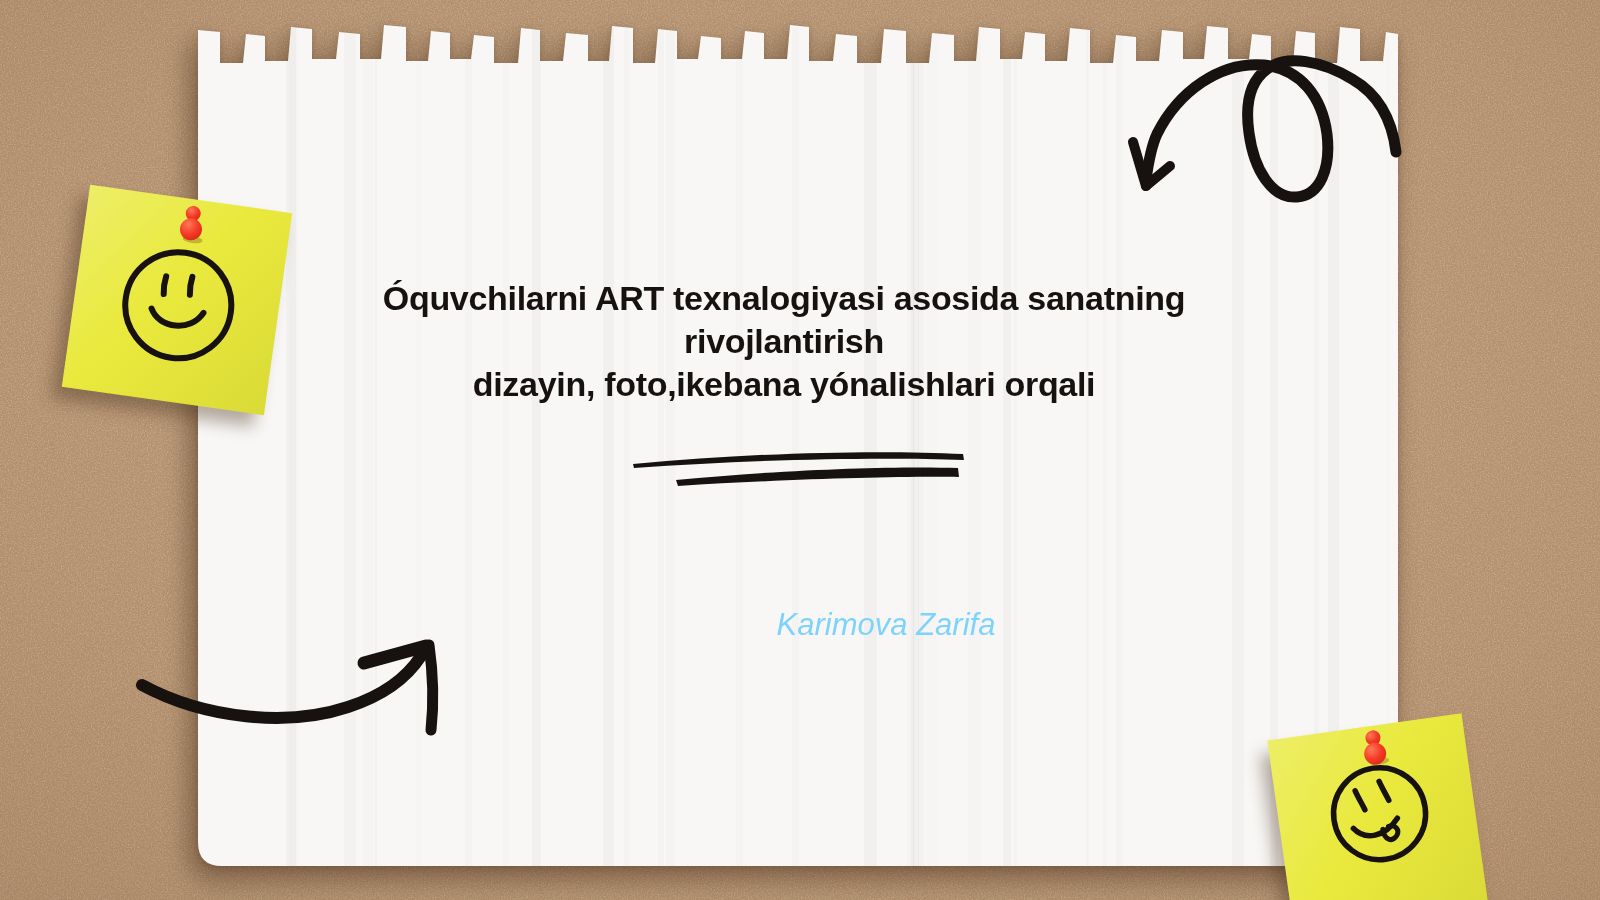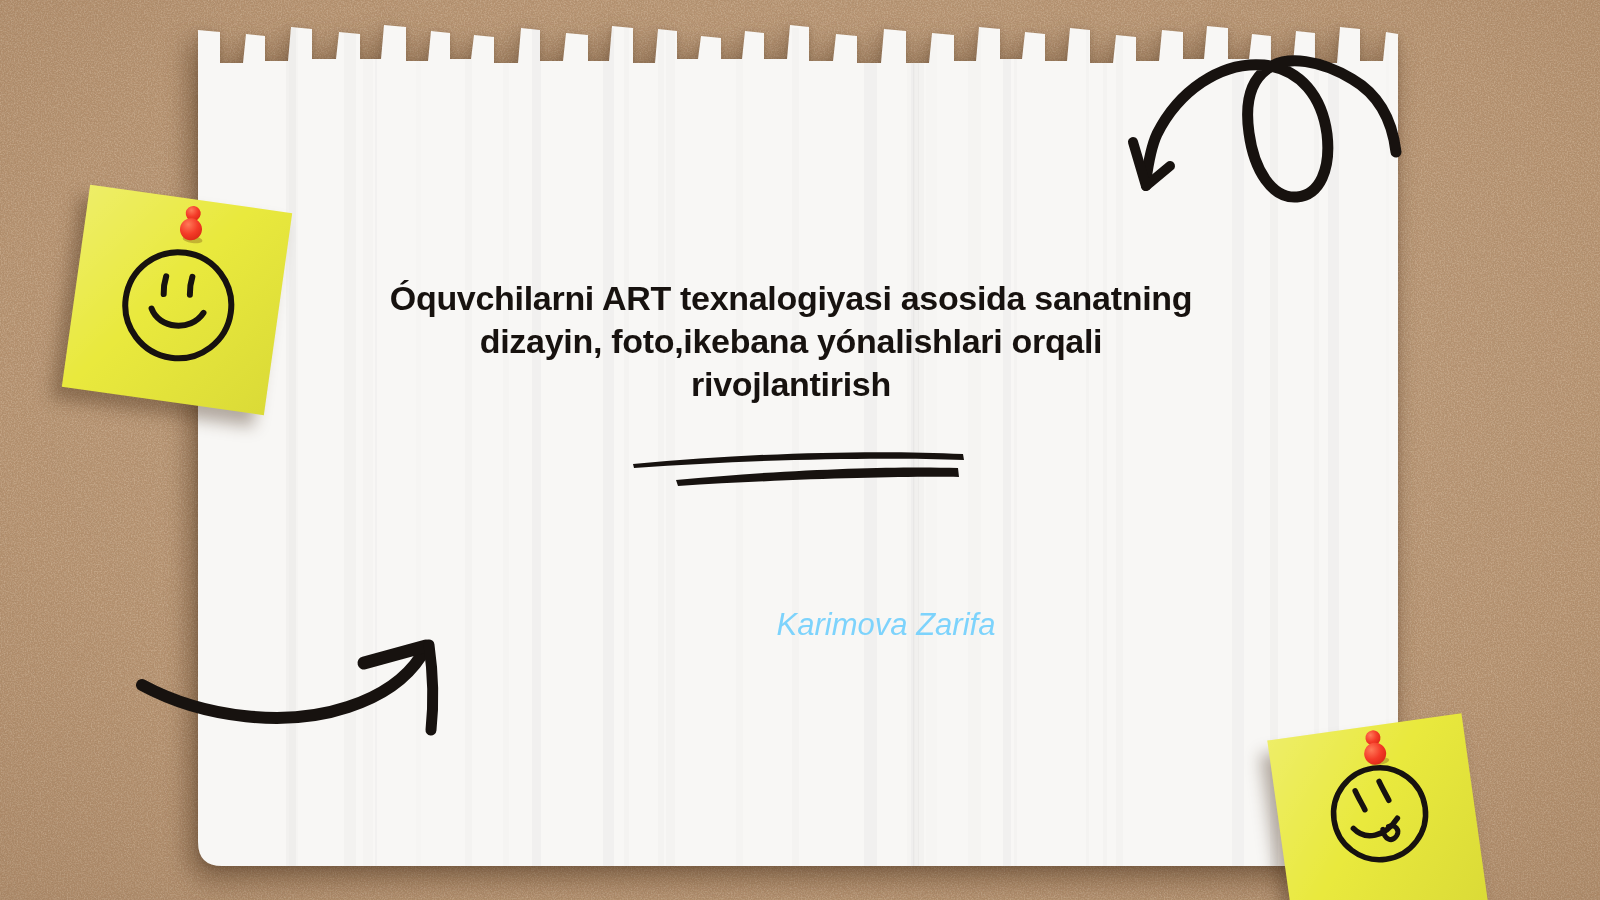--- a/index.html
+++ b/index.html
@@ -7,21 +7,21 @@
          font-family:"Liberation Sans","DejaVu Sans",sans-serif;}
   .layer{position:absolute;left:0;top:0;width:1600px;height:900px;pointer-events:none;}
   
   .vignette{position:absolute;inset:0;
     background:radial-gradient(115% 115% at 52% 42%,
       rgba(255,246,230,0.10) 0%, rgba(0,0,0,0) 45%,
       rgba(82,52,30,0.16) 80%, rgba(56,34,18,0.38) 100%);}
   
   .paper-svg{filter:drop-shadow(-7px 11px 13px rgba(66,42,22,0.45)) drop-shadow(0 2px 3px rgba(66,42,22,0.25));}
   
-  .title{position:absolute;left:191px;top:277px;width:1200px;text-align:center;
+  .title{position:absolute;left:184px;top:277px;width:1200px;text-align:center;
          font-weight:bold;font-size:34px;line-height:43px;letter-spacing:-0.3px;
          color:var(--ink,#17120f);}
   .author{position:absolute;left:686px;top:607px;width:400px;text-align:center;
           font-style:italic;font-size:31px;color:#7dd3fc;}
   
   .note{position:absolute;background:var(--note-yellow,#e9e93d);
         box-shadow:-9px 13px 16px rgba(66,42,22,0.38);}
   .note::after{content:"";position:absolute;inset:0;
         background:linear-gradient(128deg,rgba(255,255,255,0.22) 0%,rgba(255,255,255,0) 45%,rgba(90,90,0,0.10) 100%);}
   .note-tl{left:75px;top:198px;width:204px;height:204px;transform:rotate(8deg);}
@@ -103,22 +103,22 @@
         <rect x="289" y="28" width="9" height="840" fill="#70707c" opacity="0.021"></rect>
         <rect x="926" y="28" width="11" height="840" fill="#70707c" opacity="0.017"></rect>
         <rect x="1270" y="28" width="8" height="840" fill="#70707c" opacity="0.044"></rect>
         <rect x="1103" y="28" width="4" height="840" fill="#70707c" opacity="0.026"></rect>
         <rect x="316" y="28" width="5" height="840" fill="#ffffff" opacity="0.042"></rect>
       </g>
   </svg>
 
   <div class="title">
     <div>Óquvchilarni ART texnalogiyasi asosida sanatning</div>
+    <div>rivojlantirish</div>
     <div>dizayin, foto,ikebana yónalishlari orqali</div>
-    <div>rivojlantirish</div>
   </div>
 
   <svg class="layer" viewBox="0 0 1600 900">
     <path d="M633,464 C760,452 880,450 963,454 L964,460 C880,457 760,459 634,468 Z" fill="#17120f"></path>
     <path d="M676,480 C790,469 900,466 958,468 L959,477 C900,476 790,479 678,486 Z" fill="#17120f"></path>
   </svg>
 
   <div class="author">Karimova Zarifa</div>
 
   <svg class="layer" viewBox="0 0 1600 900">

